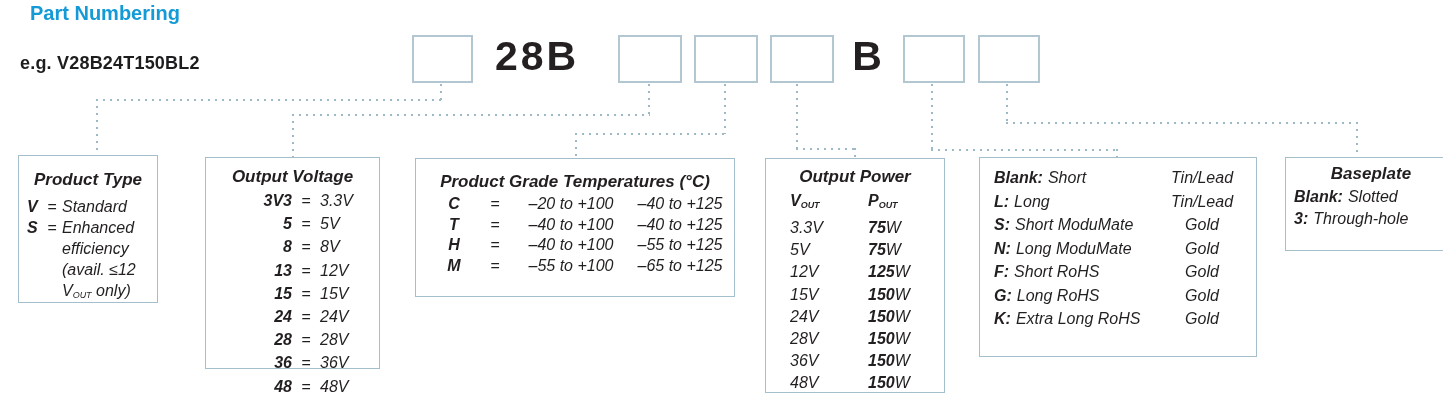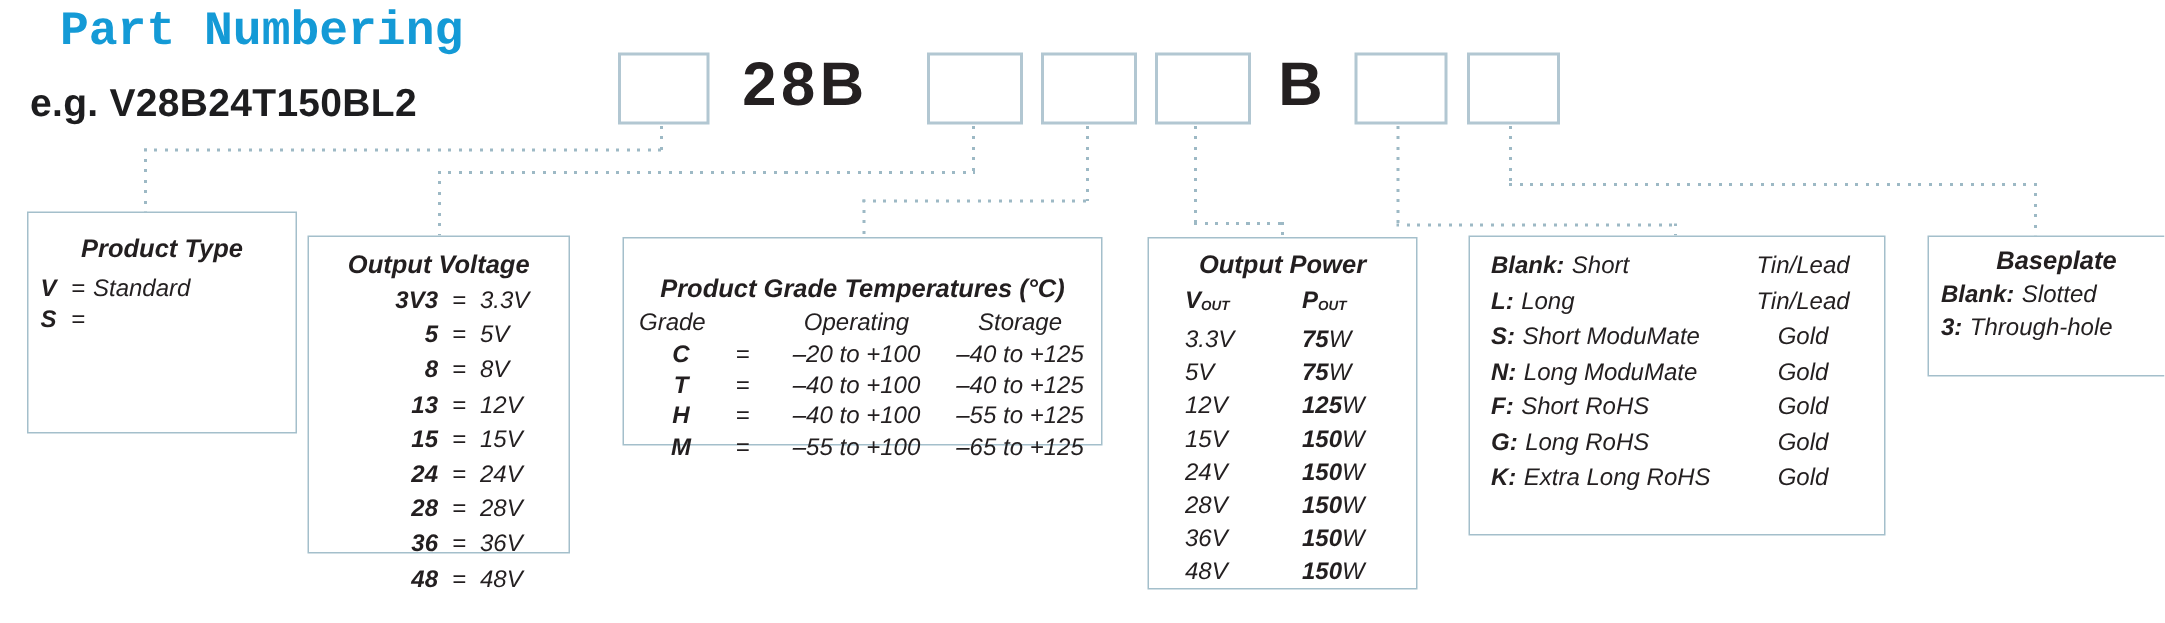--- a/index.html
+++ b/index.html
@@ -1,19 +1,19 @@
 <!DOCTYPE html>
 <html><head>
 <meta charset="utf-8">
 <style>
   html,body{margin:0;padding:0;background:#ffffff;}
   .canvas{position:relative;width:1443px;height:415px;background:#fff;overflow:hidden;
           font-family:"Liberation Sans",sans-serif;color:#231f20;}
-  .page-title{position:absolute;left:40px;top:2px;font-size:32px;font-weight:bold;color:#149ad6;font-family:Liberation Mono, monospace;}
-  .example{position:absolute;left:20px;top:53px;font-size:26px;font-weight:bold;color:#1d1d1f;letter-spacing:0.2px;}
+  .page-title{position:absolute;left:30px;top:2px;font-size:20px;font-weight:bold;color:#149ad6;}
+  .example{position:absolute;left:20px;top:53px;font-size:18px;font-weight:bold;color:#1d1d1f;letter-spacing:0.2px;}
 
   
   .code-box{position:absolute;top:35px;height:44px;border:2px solid #b2c7d2;background:#fff;}
   .big-code{position:absolute;top:36px;font-size:41px;line-height:41px;font-weight:bold;
             letter-spacing:3px;text-align:center;color:#242021;}
 
   
   .dh{position:absolute;height:2px;background:repeating-linear-gradient(90deg,#9db9c5 0 2px,transparent 2px 7px);}
   .dv{position:absolute;width:2px;background:repeating-linear-gradient(180deg,#9db9c5 0 2px,transparent 2px 7px);}
 
@@ -95,31 +95,37 @@
 
     <div class="dv" style="left:931px;top:84px;height:66px;"></div>
     <div class="dh" style="left:931px;top:149px;width:187px;"></div>
     <div class="dv" style="left:1116px;top:149px;height:8px;"></div>
 
     <div class="dv" style="left:1006px;top:84px;height:39px;"></div>
     <div class="dh" style="left:1006px;top:122px;width:352px;"></div>
     <div class="dv" style="left:1356px;top:122px;height:35px;"></div>
   </div>
 
-  <div class="dbox" style="left:18px;top:141px;width:180px;height:148px;padding-top:12px;">
+  <div class="dbox" style="left:18px;top:155px;width:140px;height:148px;padding-top:12px;">
     <div class="btitle">Product Type</div>
     <div class="pt-rows">
       <div class="pt-row">
         <span class="pt-code">V</span>
         <span class="pt-eq">=</span>
         <span>Standard</span>
       </div>
       <div class="pt-row">
         <span class="pt-code">S</span>
         <span class="pt-eq">=</span>
+        <span>
+          <span>Enhanced</span><br>
+          <span>efficiency</span><br>
+          <span>(avail. ≤12</span><br>
+          <span><span>V</span><sub class="sm">OUT</sub><span> only)</span></span>
+        </span>
       </div>
     </div>
   </div>
 
   <div class="dbox" style="left:205px;top:157px;width:175px;height:212px;padding-top:7px;">
     <div class="btitle">Output Voltage</div>
     <div>
 
         <div class="ov-row">
           <span class="ov-code">3V3</span>
@@ -170,28 +176,22 @@
         </div>
 
         <div class="ov-row">
           <span class="ov-code">48</span>
           <span class="ov-eq">=</span>
           <span>48V</span>
         </div>
       </div>
   </div>
 
-  <div class="dbox" style="left:415px;top:158px;width:320px;height:139px;padding-top:22px;">
+  <div class="dbox" style="left:415px;top:158px;width:320px;height:139px;padding-top:11px;">
     <div class="btitle">Product Grade Temperatures (°C)</div>
-    <div class="pg-grid pg-head">
-      <span class="pg-c1h">Grade</span>
-      <span></span>
-      <span class="pg-c3">Operating</span>
-      <span class="pg-c4">Storage</span>
-    </div>
     <div>
 
         <div class="pg-grid pg-row">
           <span class="pg-c1">C</span>
           <span class="pg-eq">=</span>
           <span class="pg-c3">–20 to +100</span>
           <span class="pg-c4">–40 to +125</span>
         </div>
 
         <div class="pg-grid pg-row">

